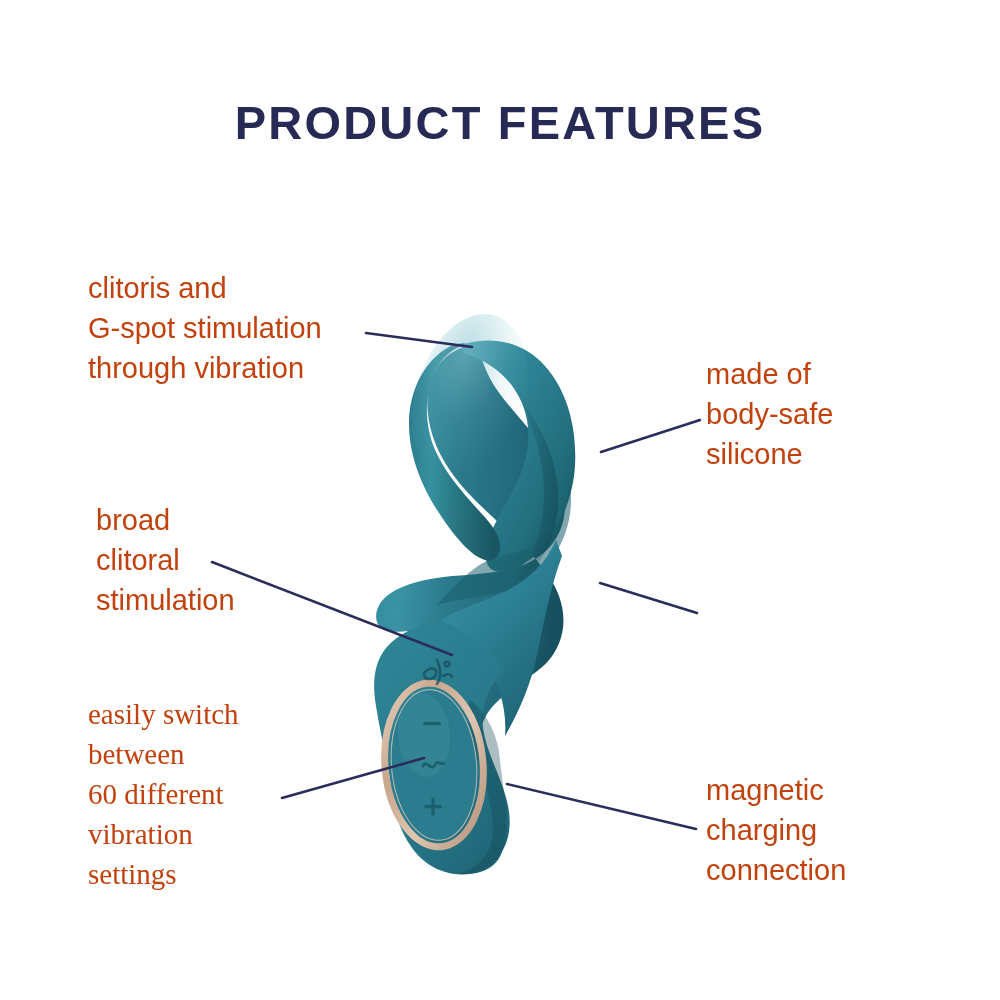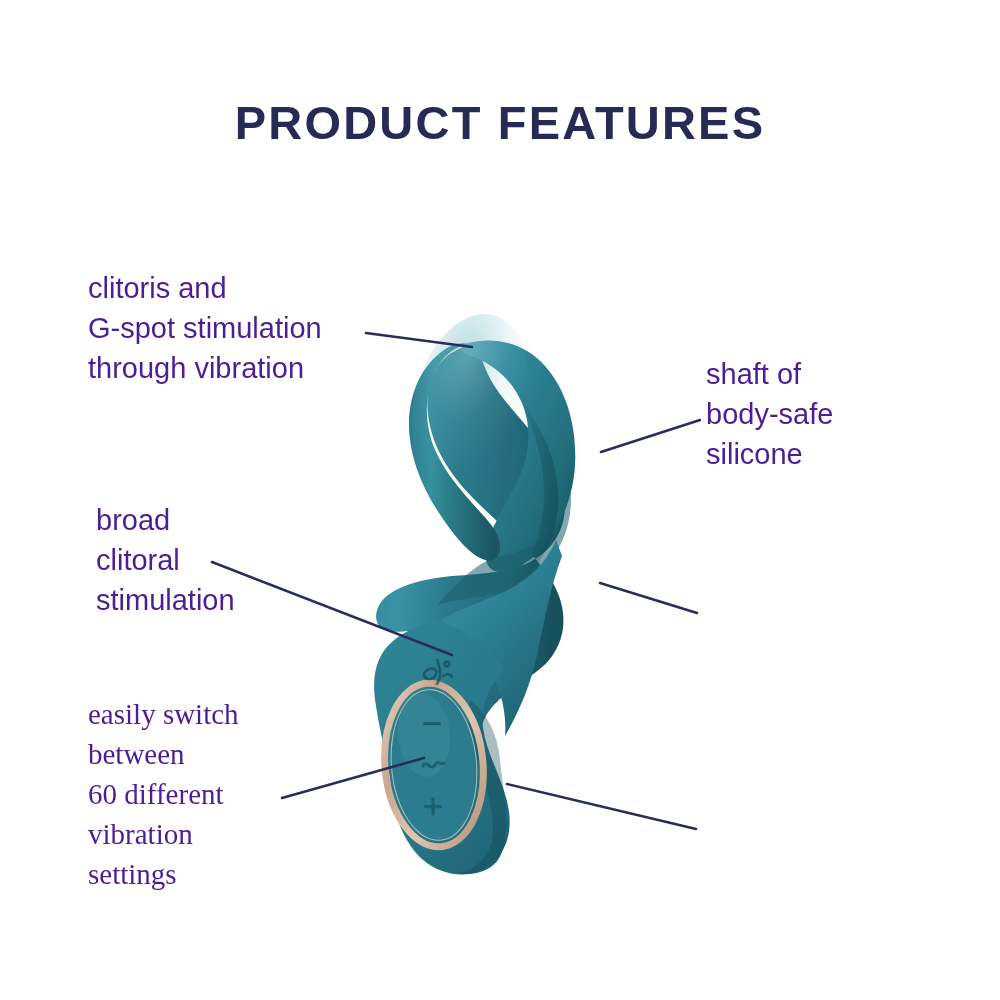--- a/index.html
+++ b/index.html
@@ -29,21 +29,21 @@
     font-size: 47px;
     font-weight: 700;
     letter-spacing: 2.2px;
     color: #262A55;
     font-family: "Liberation Sans", sans-serif;
   }
 
   
   .feature-label {
     position: absolute;
-    color: #4c1d95;
+    color: #c2410c;
     font-size: 29px;
     line-height: 40px;
     font-weight: 400;
     font-family: "Liberation Sans", sans-serif;
     white-space: pre-line;
   }
   .feature-label.left  { text-align: left; }
   .feature-label.right { text-align: left; }
 
   #label-0 { left: 88px;  top: 268px; width: 300px; }
@@ -263,19 +263,22 @@
   <div class="feature-label left" id="label-1">broad
 clitoral
 stimulation</div>
 
   <div class="feature-label left" id="label-2">easily switch
 between
 60 different
 vibration
 settings</div>
 
-  <div class="feature-label right" id="label-3">shaft of
+  <div class="feature-label right" id="label-3">made of
 body-safe
 silicone</div>
 
 
+  <div class="feature-label right" id="label-5">magnetic
+charging
+connection</div>
 
 </div>
 
 </body></html>

